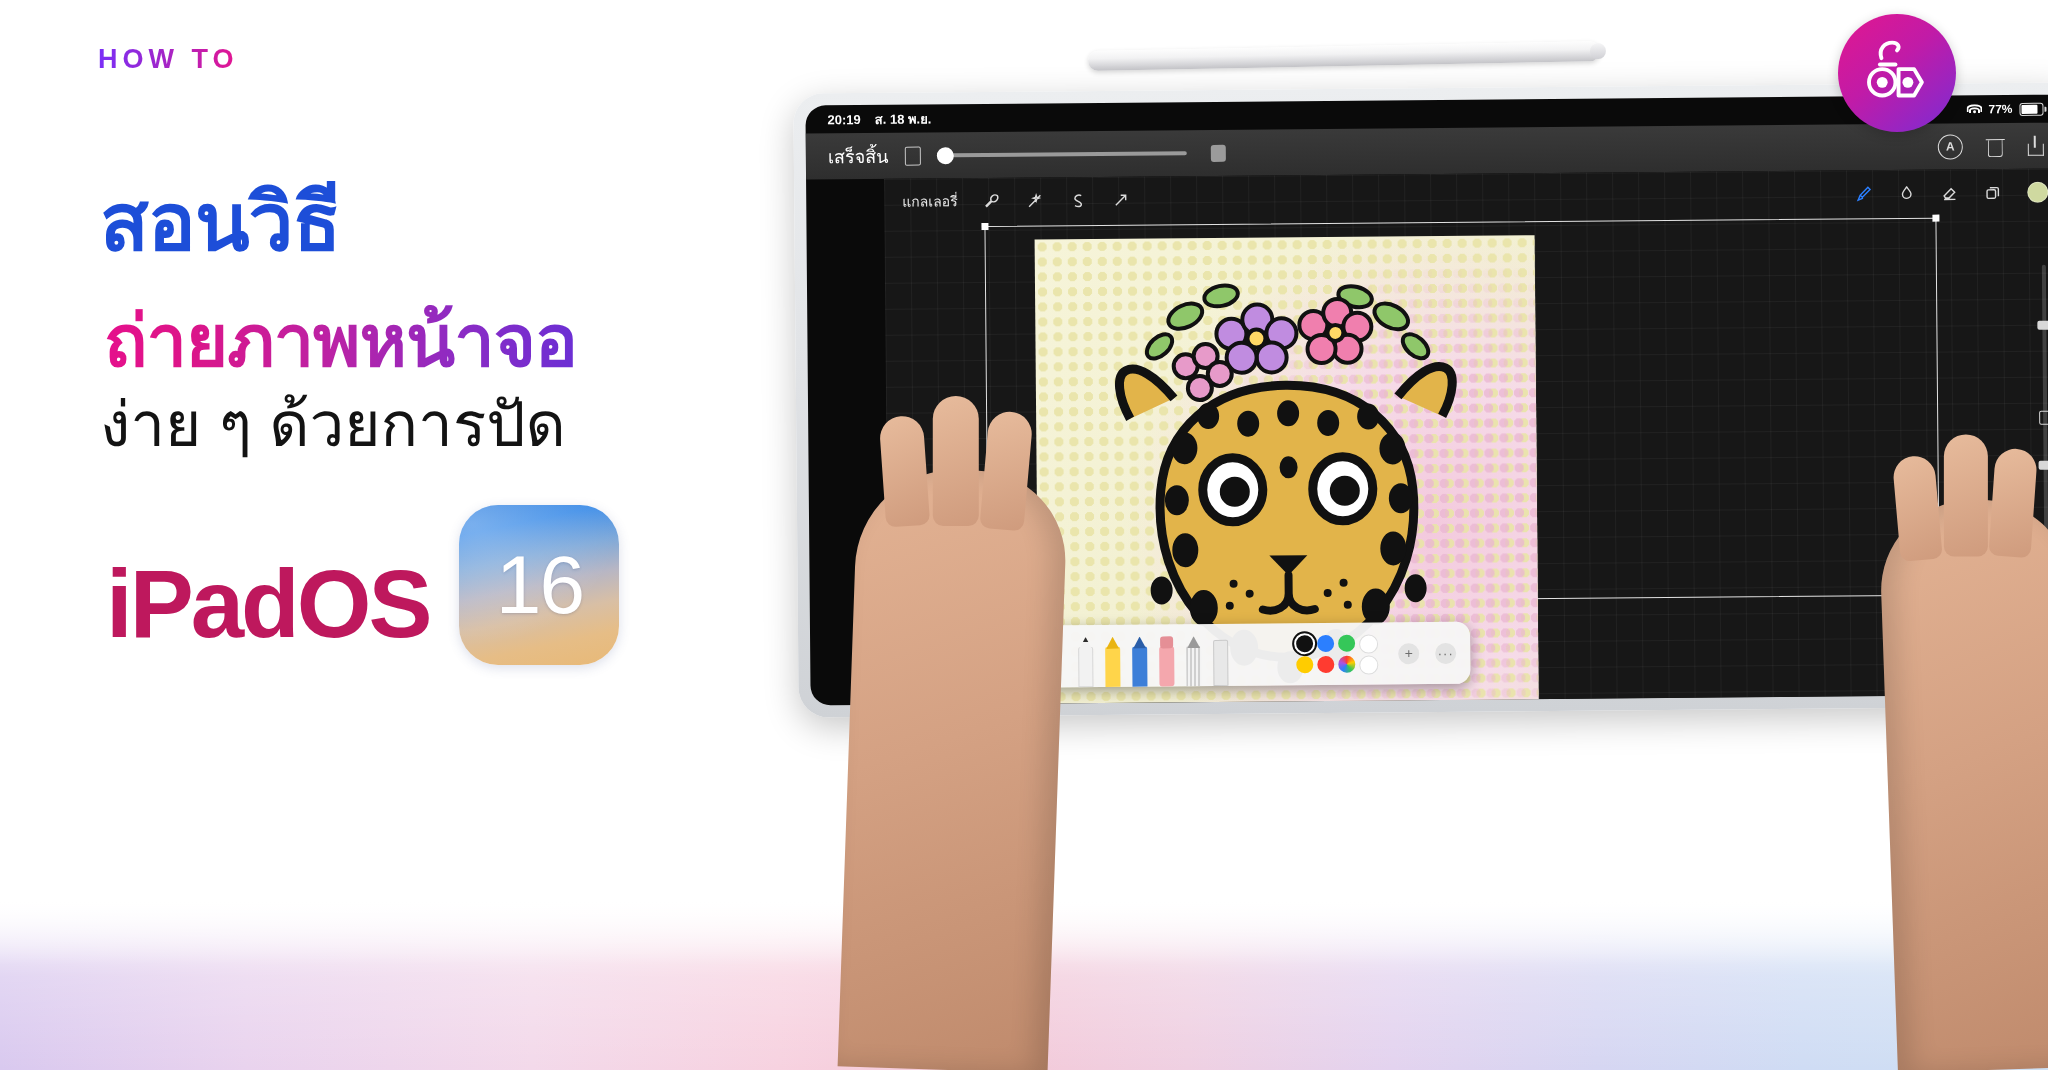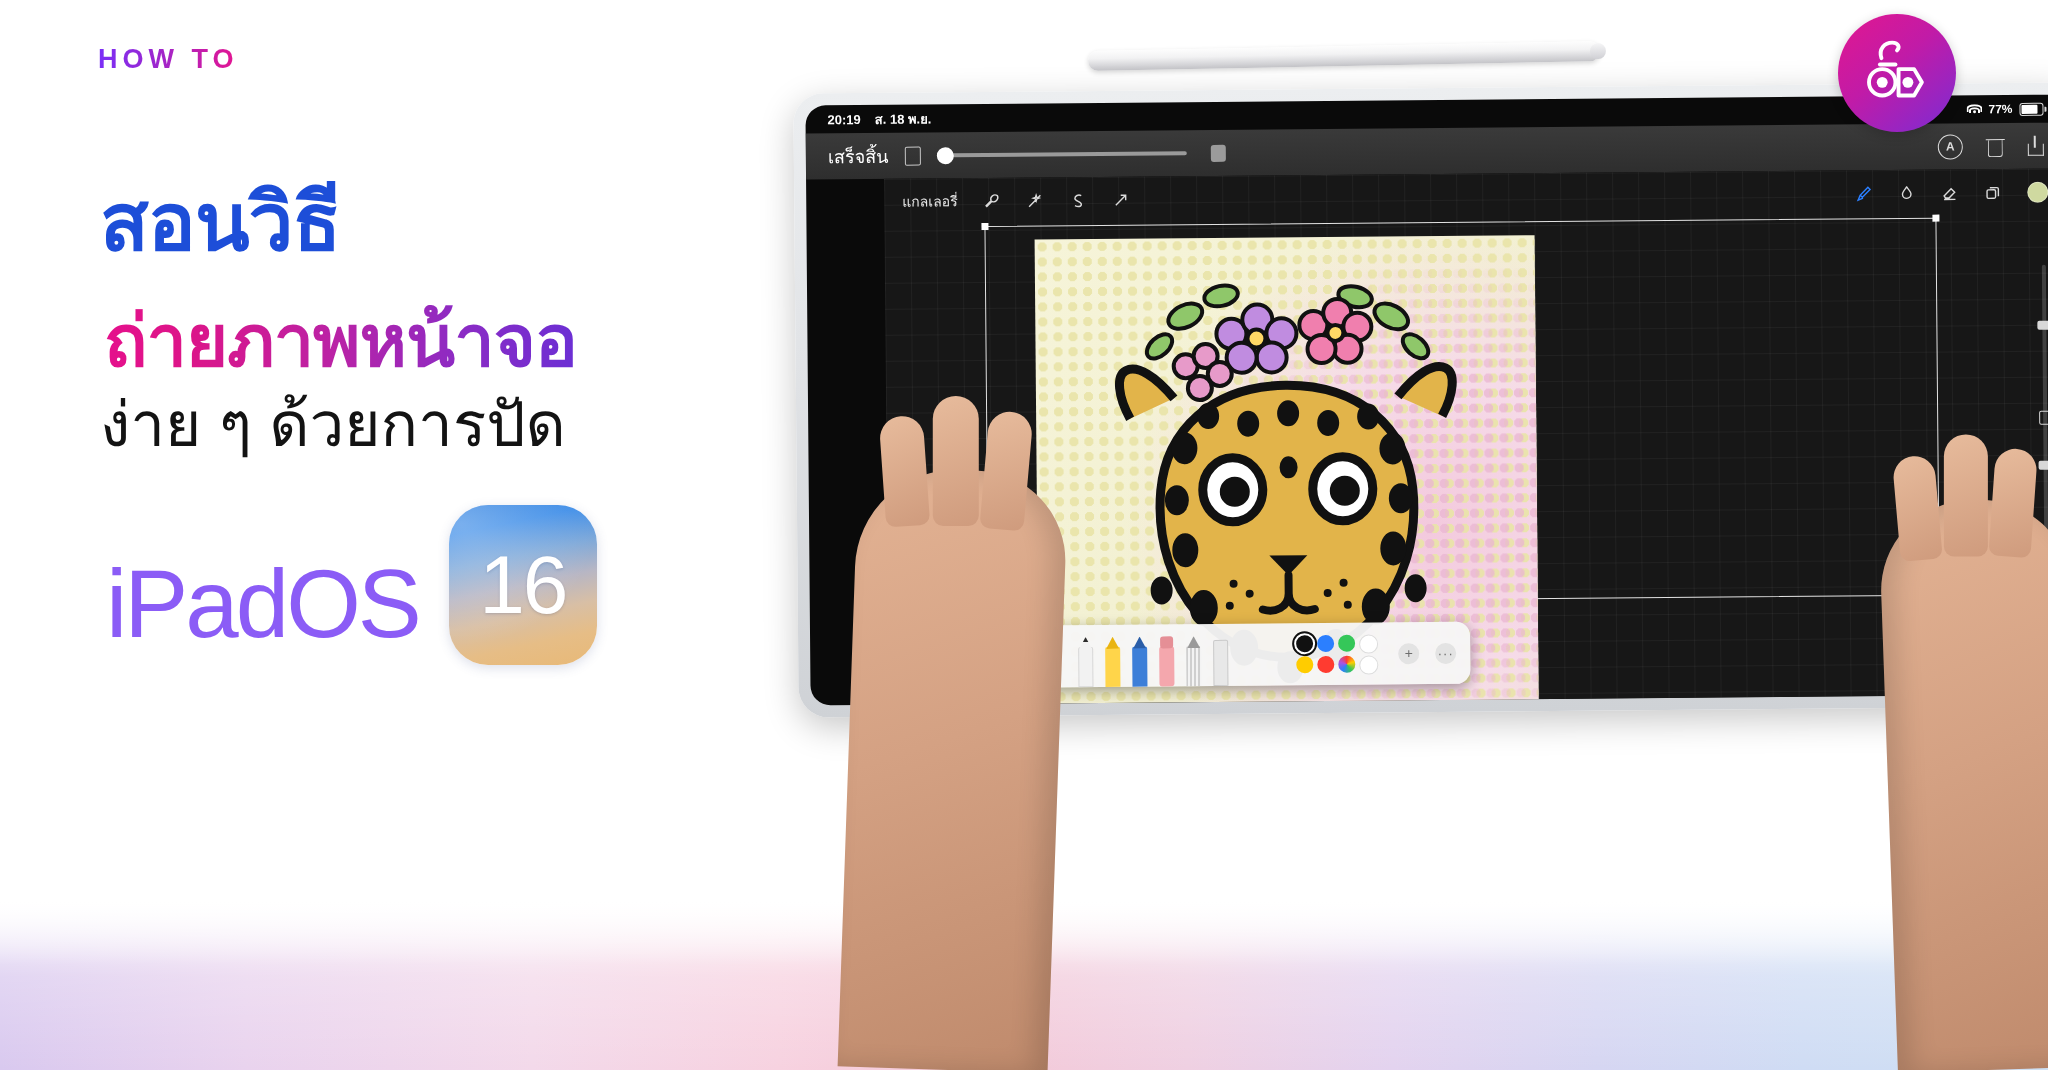--- a/index.html
+++ b/index.html
@@ -56,23 +56,23 @@
     -webkit-text-fill-color:transparent;
     white-space:nowrap;
     margin-top:24px;
   }
   .h-line3{
     position:absolute;left:100px;top:394px;
     font-size:62px;font-weight:normal;color:#131313;line-height:1;
     white-space:nowrap;
   }
   .oslogo{position:absolute;left:106px;top:505px;display:flex;align-items:center;gap:30px;}
-  .os-word{font-size:96px;font-weight:normal;color:#8b5cf6;letter-spacing:-3px;line-height:1;margin-top:37px;}
+  .os-word{font-size:96px;font-weight:bold;color:#be185d;letter-spacing:-3px;line-height:1;margin-top:37px;}
   .os-badge{
-    width:148px;height:160px;border-radius:39px;position:relative;overflow:hidden;
+    width:160px;height:160px;border-radius:39px;position:relative;overflow:hidden;
     background:linear-gradient(168deg,
       #2d7fe0 0%,
       #3f8ee8 16%,
       #7fa9d9 34%,
       #b7b6c4 50%,
       #d8bfa5 66%,
       #e6bd86 82%,
       #e8b977 100%);
     display:flex;align-items:center;justify-content:center;
     box-shadow:0 3px 12px rgba(60,80,140,.18);

